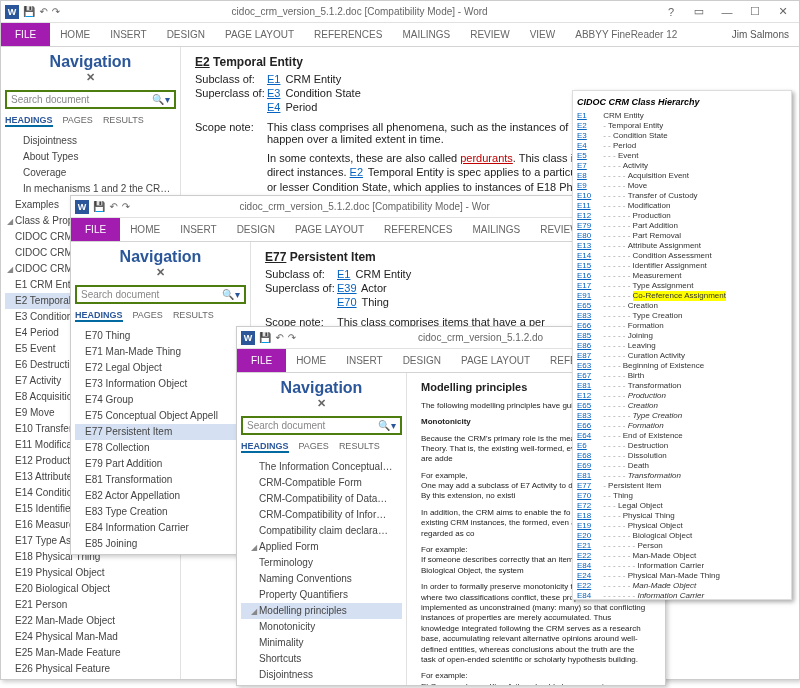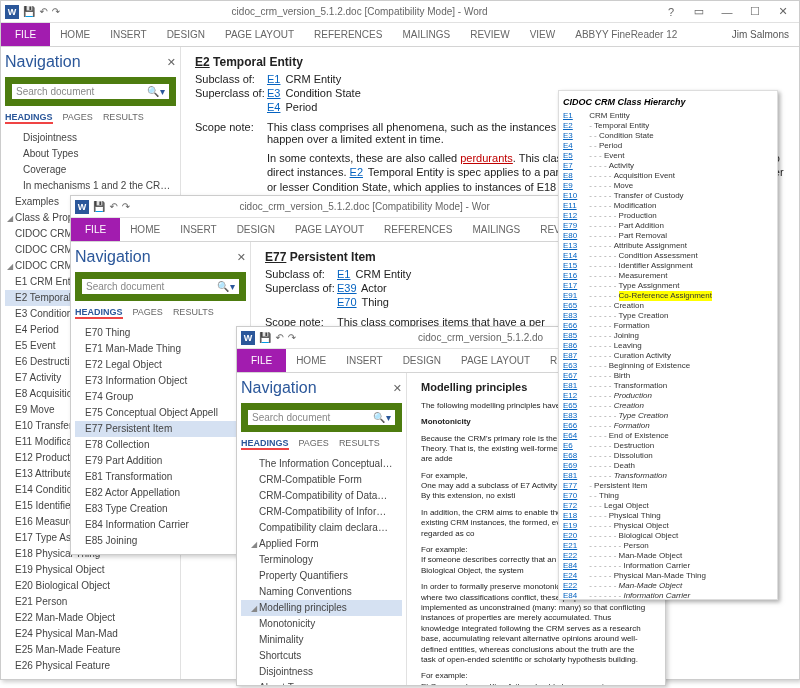--- a/index.html
+++ b/index.html
@@ -19,26 +19,26 @@
   .qat .qicon { color:#666; font-size:10px; }
 
   .ribbon-tabs { height: 24px; display: flex; align-items: stretch; font-size: 10px; border-bottom: 1px solid #d4d4d4; background:#fff;}
   .ribbon-tabs .tab { padding: 0 10px; display: flex; align-items: center; color: #666; cursor: pointer; }
   .ribbon-tabs .tab.file { background: #a21caf; color: #fff; font-weight: normal; padding: 4px 14px; }
   .ribbon-tabs .signin { margin-left: auto; padding-right: 10px; color: #555; }
 
   .body-area { display: flex; height: calc(100% - 46px); }
 
   .nav { width: 180px; border-right: 1px solid #e1e1e1; padding: 6px 4px; overflow: hidden; }
-  .nav h2 { color: #2b579a; font-size: 16px; font-weight: 400; margin-bottom: 6px; display:flex; justify-content:space-between; align-items:center;}
+  .nav h2 { color: #2b579a; font-size: 16px; font-weight: 700; margin-bottom: 6px; display:flex; justify-content:space-between; align-items:center;flex-direction:column;}
   .nav h2 .closex { font-size: 11px; color:#666; }
-  .nav .search { display: flex; align-items: center; border: 7px solid #4d7c0f; padding: 2px 4px; margin-bottom: 6px; font-size: 10px; color: #888; }
+  .nav .search { display: flex; align-items: center; border: 2px solid #4d7c0f; padding: 2px 4px; margin-bottom: 6px; font-size: 10px; color: #888; }
   .nav .search .mag { margin-left:auto; color:#2b579a; }
   .nav .navtabs { display: flex; gap: 10px; font-size: 9px; color: #666; margin-bottom: 6px; }
-  .nav .navtabs .nt.active { font-weight: bold; color: #2b579a; border-bottom: 2px solid #ef4444; }
+  .nav .navtabs .nt.active { font-weight: bold; color: #2b579a; border-bottom: 2px solid #0369a1; }
   .nav ul { list-style: none; font-size: 10px; color: #444; }
   .nav li { padding: 1px 2px 1px 18px; white-space: nowrap; overflow: hidden; text-overflow: ellipsis; cursor:pointer; line-height:1.4;}
   .nav li.l0 { padding-left: 2px; }
   .nav li.l1 { padding-left: 10px; }
   .nav li.l2 { padding-left: 18px; }
   .nav li.sel { background: #d5e1f2; }
   .tri { display:inline-block; width:8px; color:#888; font-size:8px;}
 
   .doc { flex: 1; padding: 8px 14px; font-size: 11px; color: #222; overflow: hidden; }
   .doc h3 { font-size: 12px; font-weight: bold; margin-bottom: 4px; }
@@ -48,21 +48,21 @@
   .doc .lnk { color: #0563c1; text-decoration: underline; margin-right: 2px; }
   .doc p { margin: 6px 0; line-height: 1.3; }
   .doc ul.bul { margin-left: 90px; list-style: disc; }
   .doc ul.bul li { padding-left:0;}
   .red-u { color: #c00000; text-decoration: underline; }
   .doc.small { font-size: 8px; line-height:1.25;}
   .doc.small h3 { font-size:11px; }
   .doc.small p, .doc.small .row { font-size:8px;}
 
   
-  .hier { position: absolute; right: 22px; top: 90px; width: 220px; height: 510px; background: #fff; border:1px solid #ddd; font-size: 8px; padding: 6px 4px; overflow:hidden; box-shadow: 2px 2px 4px rgba(0,0,0,.15);}
+  .hier { position: absolute; right: 8px; top: 90px; width: 220px; height: 510px; background: #fff; border:1px solid #ddd; font-size: 8px; padding: 6px 4px; overflow:hidden; box-shadow: 2px 2px 4px rgba(0,0,0,.15);}
   .hier .htitle { font-weight: bold; font-style: italic; font-size: 9px; margin-bottom: 4px; }
   .hier .hrow { display: flex; line-height: 1.25; white-space:nowrap;}
   .hier .hrow .code { width: 24px; color: #0563c1; text-decoration: underline; flex-shrink:0;}
   .hier .hrow .dash { color:#999; white-space:pre; }
   .hier .hrow .name { color:#333; }
   .hier .hrow.hl .name { background: #ffff00; }
   .hier .hrow.it .name { font-style: italic; }
 </style>
 </head>
 <body>
@@ -285,22 +285,22 @@
         <span class="nt">RESULTS</span>
       </div>
       <ul id="navlist3">
           <li class="l2"><span>The Information Conceptual…</span></li>
           <li class="l2"><span>CRM-Compatible Form</span></li>
           <li class="l2"><span>CRM-Compatibility of Data…</span></li>
           <li class="l2"><span>CRM-Compatibility of Infor…</span></li>
           <li class="l2"><span>Compatibility claim declara…</span></li>
           <li class="l1"><span class="tri">◢ </span><span>Applied Form</span></li>
           <li class="l2"><span>Terminology</span></li>
+          <li class="l2"><span>Naming Conventions</span></li>
           <li class="l2"><span>Property Quantifiers</span></li>
-          <li class="l2"><span>Naming Conventions</span></li>
           <li class="l1 sel"><span class="tri">◢ </span><span>Modelling principles</span></li>
           <li class="l2"><span>Monotonicity</span></li>
           <li class="l2"><span>Minimality</span></li>
           <li class="l2"><span>Shortcuts</span></li>
           <li class="l2"><span>Disjointness</span></li>
           <li class="l2"><span>About Types</span></li>
           <li class="l2"></li>
         </ul>
     </div>
     <div class="doc small">

